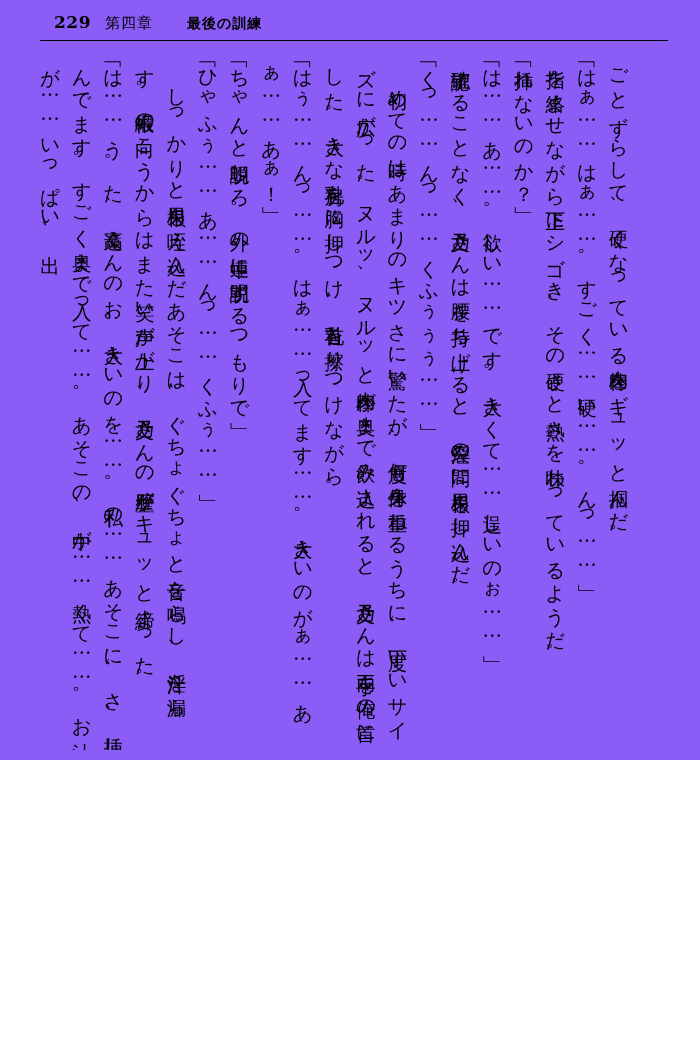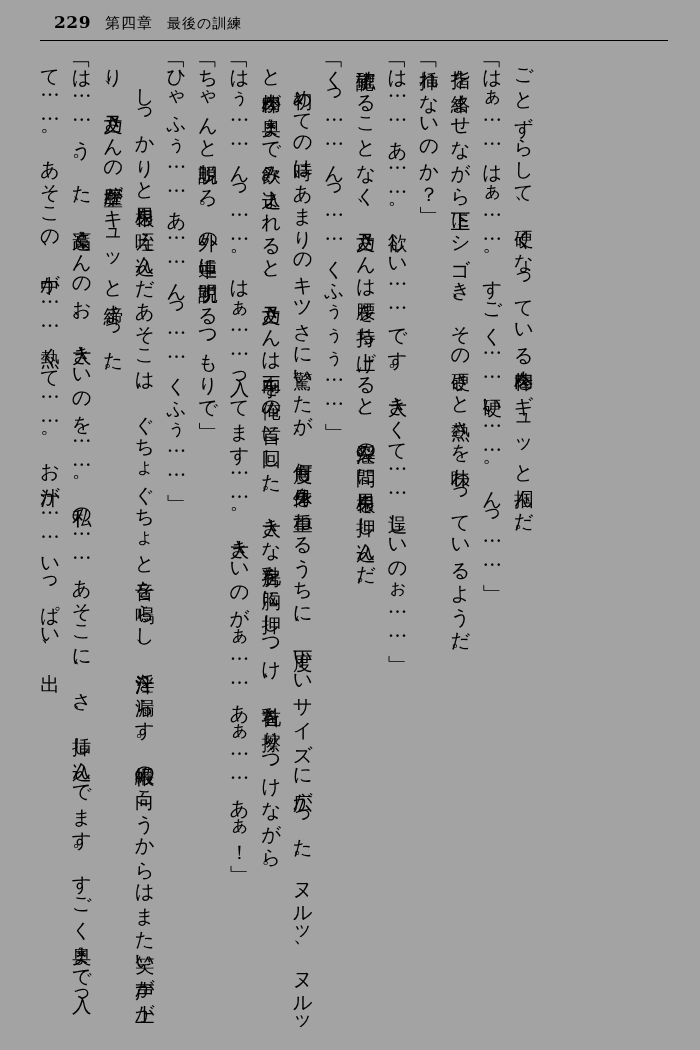--- a/index.html
+++ b/index.html
@@ -11,23 +11,23 @@
     width: 700px;
     height: 1050px;
     overflow: hidden;
     font-family: "DejaVu Serif", "Liberation Serif", serif;
     color: #000000;
   }
 
   .page {
     position: relative;
     width: 700px;
-    height: 1050px;
+    height: 760px;
     box-sizing: border-box;
-    background: #a3a3a3;
+    background: #8b5cf6;
   }
 
   
   .header {
     position: absolute;
     top: 12px;
     left: 54px;
     right: 40px;
     height: 26px;
     display: flex;
@@ -40,22 +40,23 @@
     font-weight: bold;
     letter-spacing: 0.5px;
   }
   .header .chapter-title {
     font-size: 15px;
     font-weight: normal;
     letter-spacing: 1px;
   }
   .header .chapter-sub {
     font-size: 14px;
-    font-weight: normal;
+    font-weight: bold;
     letter-spacing: 1px;
+    margin-left: 20px;
   }
   .rule {
     position: absolute;
     top: 40px;
     left: 40px;
     right: 32px;
     height: 1px;
     background: #000000;
   }
 

